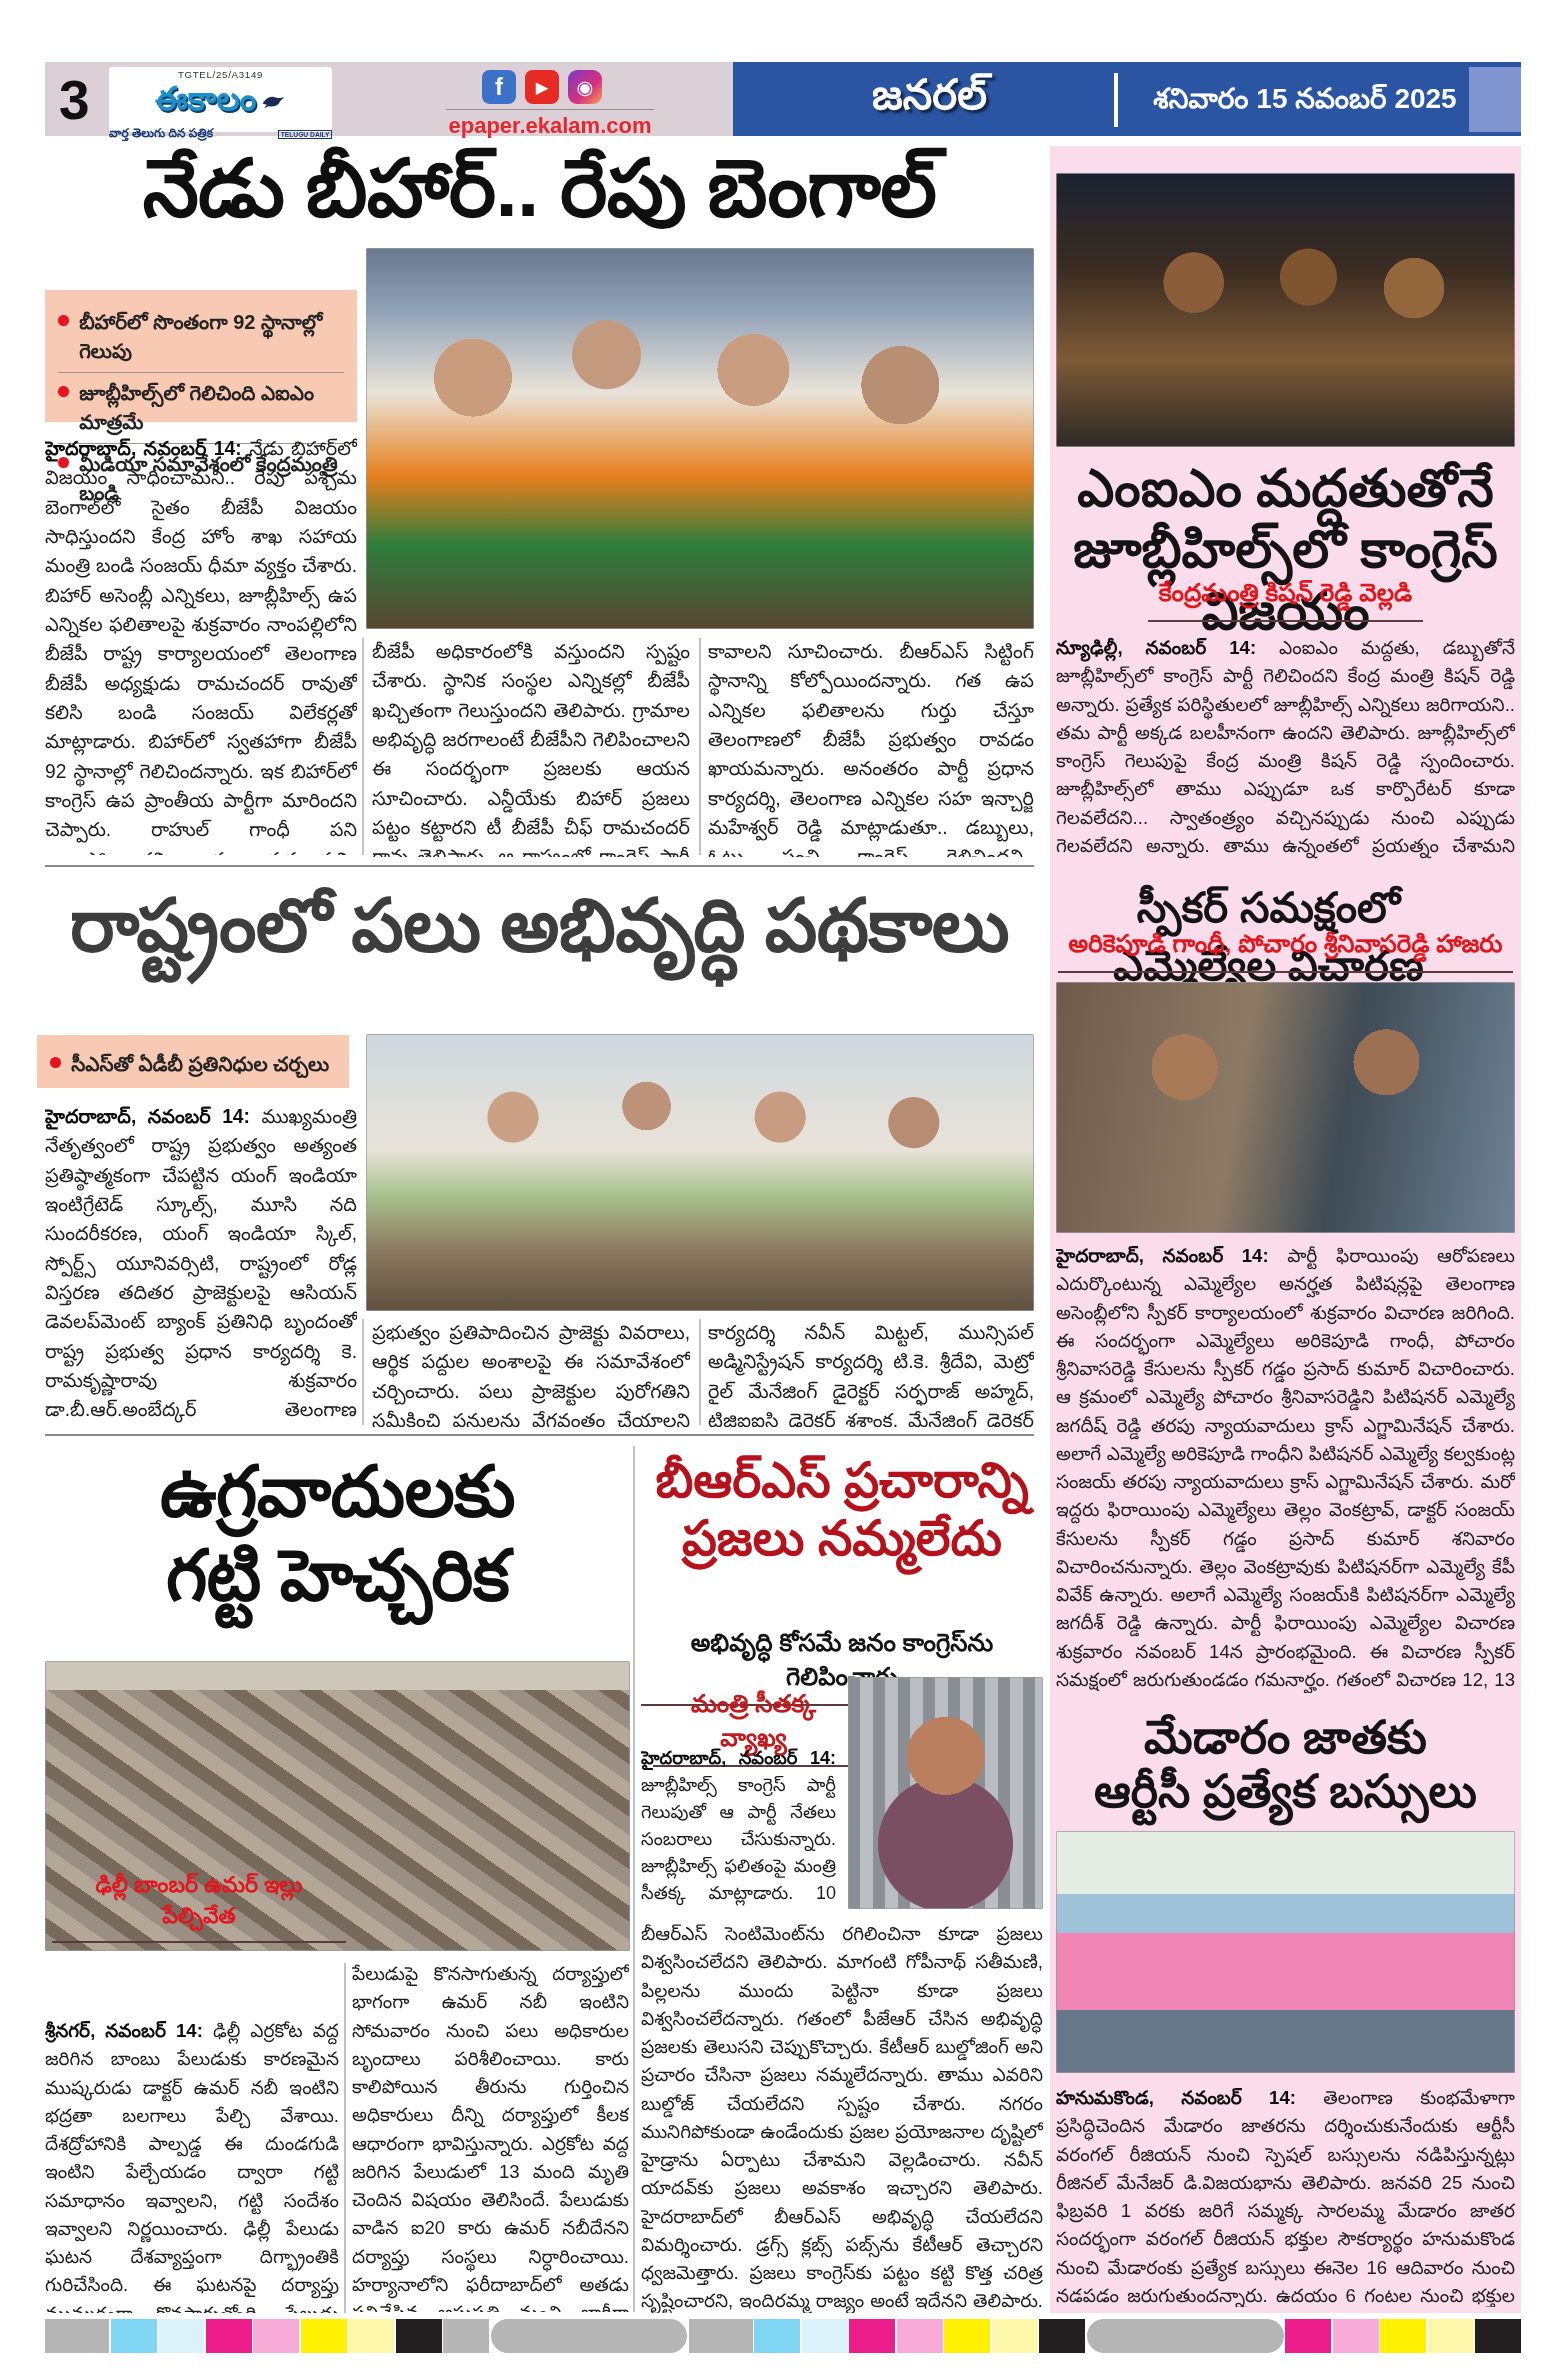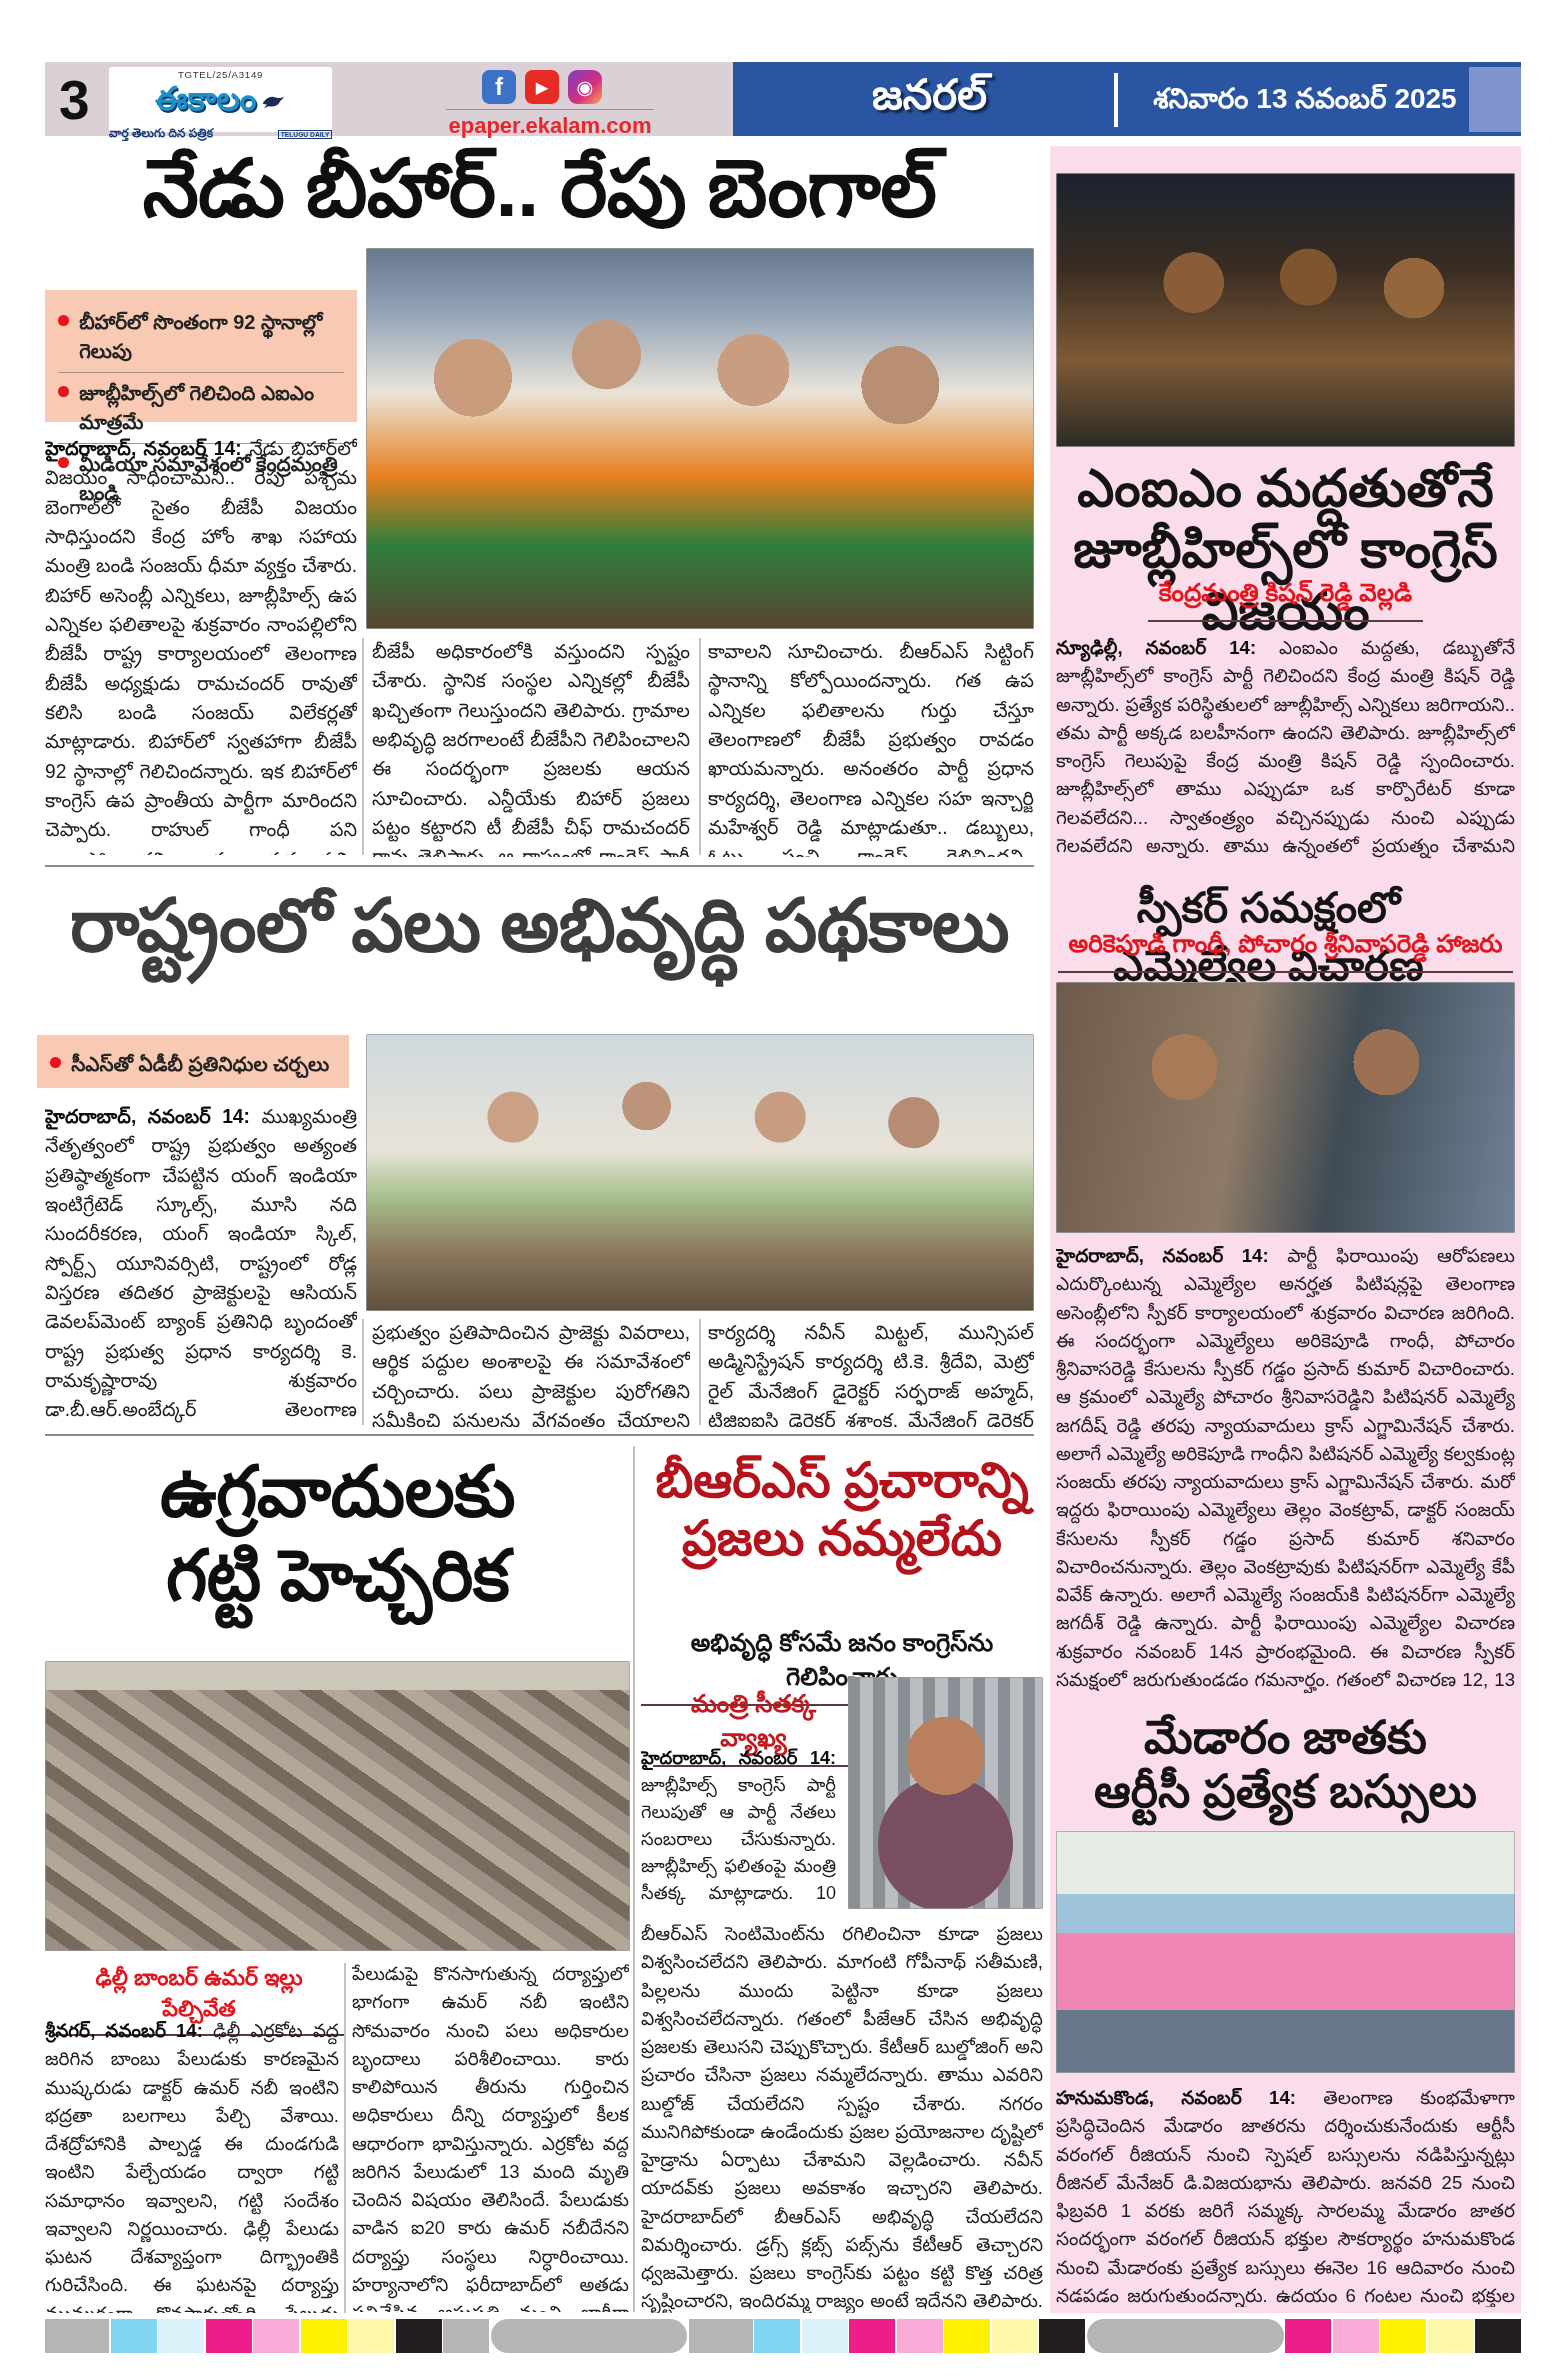--- a/index.html
+++ b/index.html
@@ -82,21 +82,21 @@
   <div class="abs" style="left:482px;top:70px;display:flex;gap:9px;">
     <span style="width:34px;height:34px;border-radius:7.4px;background:#3b71c6;color:#fff;font-size:24px;font-weight:800;display:flex;align-items:center;justify-content:center;">f</span>
     <span style="width:34px;height:34px;border-radius:7.4px;background:#e62a24;color:#fff;font-size:16.4px;display:flex;align-items:center;justify-content:center;">▶</span>
     <span style="width:34px;height:34px;border-radius:9px;background:linear-gradient(135deg,#7b3bc4,#d6307c 60%,#f7a552);color:#fff;font-size:19.3px;display:flex;align-items:center;justify-content:center;">◉</span>
   </div>
   <div class="abs" style="left:446px;top:109px;width:208px;text-align:center;font-size:22px;font-weight:bold;color:#e8262d;border-top:1.5px solid #8f8f8f;padding-top:3px;">epaper.ekalam.com</div>
 
   <div class="abs" style="left:733px;top:62px;width:788px;height:74px;background:#2a55a3;"></div>
   <div class="abs" style="left:788px;top:71px;width:283px;text-align:center;font-size:42px;font-weight:800;color:#fff;text-shadow:3px 3px 2.2px rgba(0,0,0,.55);">జనరల్</div>
   <div class="abs" style="left:1114px;top:73px;width:3.7px;height:54px;background:#ffffff;"></div>
-  <div class="abs" style="left:1149px;top:83px;width:312px;text-align:center;font-size:28px;font-weight:800;color:#ffffff;">శనివారం 13 నవంబర్ 2025</div>
+  <div class="abs" style="left:1149px;top:83px;width:312px;text-align:center;font-size:28px;font-weight:800;color:#ffffff;">శనివారం 15 నవంబర్ 2025</div>
   <div class="abs" style="left:1469px;top:67px;width:52px;height:65px;background:#8094cf;"></div>
 
   <div class="abs headline center" style="left:45px;top:147px;width:989px;font-size:80px;line-height:1.05;">నేడు బీహార్.. రేపు బెంగాల్</div>
 
   <div class="abs bullet-box" style="left:45px;top:290px;width:312px;height:132px;">
     <div class="bullet-item">
       <span class="dot"></span>
       <span>బీహార్‌లో సొంతంగా 92 స్థానాల్లో గెలుపు</span>
     </div>
     <div class="bullet-item">
@@ -144,21 +144,21 @@
 
   <div class="abs hrule" style="left:45px;top:1434px;width:989px;"></div>
 
   <div class="abs headline center hl2" style="left:45px;top:1450px;width:585px;font-size:71px;">
     <div>ఉగ్రవాదులకు</div>
     <div>గట్టి హెచ్చరిక</div>
   </div>
 
   <div class="abs ph ph-rubble" style="left:45px;top:1661px;width:585px;height:290px;"></div>
 
-  <div class="abs center" style="left:52px;top:1965px;width:294px;font-size:22px;font-weight:800;color:#e3161d;">
+  <div class="abs center" style="left:52px;top:1872px;width:294px;font-size:22px;font-weight:800;color:#e3161d;">
     <span class="sub-underline">ఢిల్లీ బాంబర్ ఉమర్ ఇల్లు పేల్చివేత</span>
   </div>
 
   <div class="abs body-txt" style="left:45px;top:2017px;width:294px;height:296px;font-size:18.6px;">
     <b class="dl">శ్రీనగర్, నవంబర్ 14:</b>
     <span>ఢిల్లీ ఎర్రకోట వద్ద జరిగిన బాంబు పేలుడుకు కారణమైన ముష్కరుడు డాక్టర్ ఉమర్ నబీ ఇంటిని భద్రతా బలగాలు పేల్చి వేశాయి. దేశద్రోహానికి పాల్పడ్డ ఈ దుండగుడి ఇంటిని పేల్చేయడం ద్వారా గట్టి సమాధానం ఇవ్వాలని, గట్టి సందేశం ఇవ్వాలని నిర్ణయించారు. ఢిల్లీ పేలుడు ఘటన దేశవ్యాప్తంగా దిగ్భ్రాంతికి గురిచేసింది. ఈ ఘటనపై దర్యాప్తు ముమ్మరంగా కొనసాగుతోంది. పేలుడు తదనంతర పరిణామాలను క్షుణ్ణంగా పరిశీలించిన దర్యాప్తు బృందాలు ప్రధాన నిందితుడు డాక్టర్ ఉమర్ నబీ ఇంటిని కూల్చివేయాలని నిర్ణయించాయి. జమ్మూకశ్మీర్ పుల్వామాలోని అతడి ఇంటి వద్ద గురువారం అర్ధరాత్రి దాటిన తర్వాత ఈ కూల్చివేత చేపట్టినట్లు అధికార వర్గాలు వెల్లడించాయి. ఢిల్లీ</span>
   </div>
   <div class="abs vrule" style="left:344px;top:1963px;height:350px;"></div>
   <div class="abs body-txt" style="left:352px;top:1960px;width:277px;height:352px;font-size:18.6px;">పేలుడుపై కొనసాగుతున్న దర్యాప్తులో భాగంగా ఉమర్ నబీ ఇంటిని సోమవారం నుంచి పలు అధికారుల బృందాలు పరిశీలించాయి. కారు కాలిపోయిన తీరును గుర్తించిన అధికారులు దీన్ని దర్యాప్తులో కీలక ఆధారంగా భావిస్తున్నారు. ఎర్రకోట వద్ద జరిగిన పేలుడులో 13 మంది మృతి చెందిన విషయం తెలిసిందే. పేలుడుకు వాడిన ఐ20 కారు ఉమర్ నబీదేనని దర్యాప్తు సంస్థలు నిర్ధారించాయి. హర్యానాలోని ఫరీదాబాద్‌లో అతడు పనిచేసిన ఆసుపత్రి నుంచి భారీగా పేలుడు పదార్థాలను అధికారులు స్వాధీనం చేసుకున్నారు. నిందితుడి అనుచరుల కోసం ముమ్మరంగా గాలింపు చేపట్టారు. ఉగ్రవాద నెట్‌వర్క్‌ను సమూలంగా పెకిలించాలని నిర్ణయించిన దర్యాప్తు సంస్థలు ఈ పేలుడు ఘటనకు సంబంధించిన నిందితుల ఆచూకీ కోసం గాలింపు వేగవంతం చేశాయి.</div>
 

